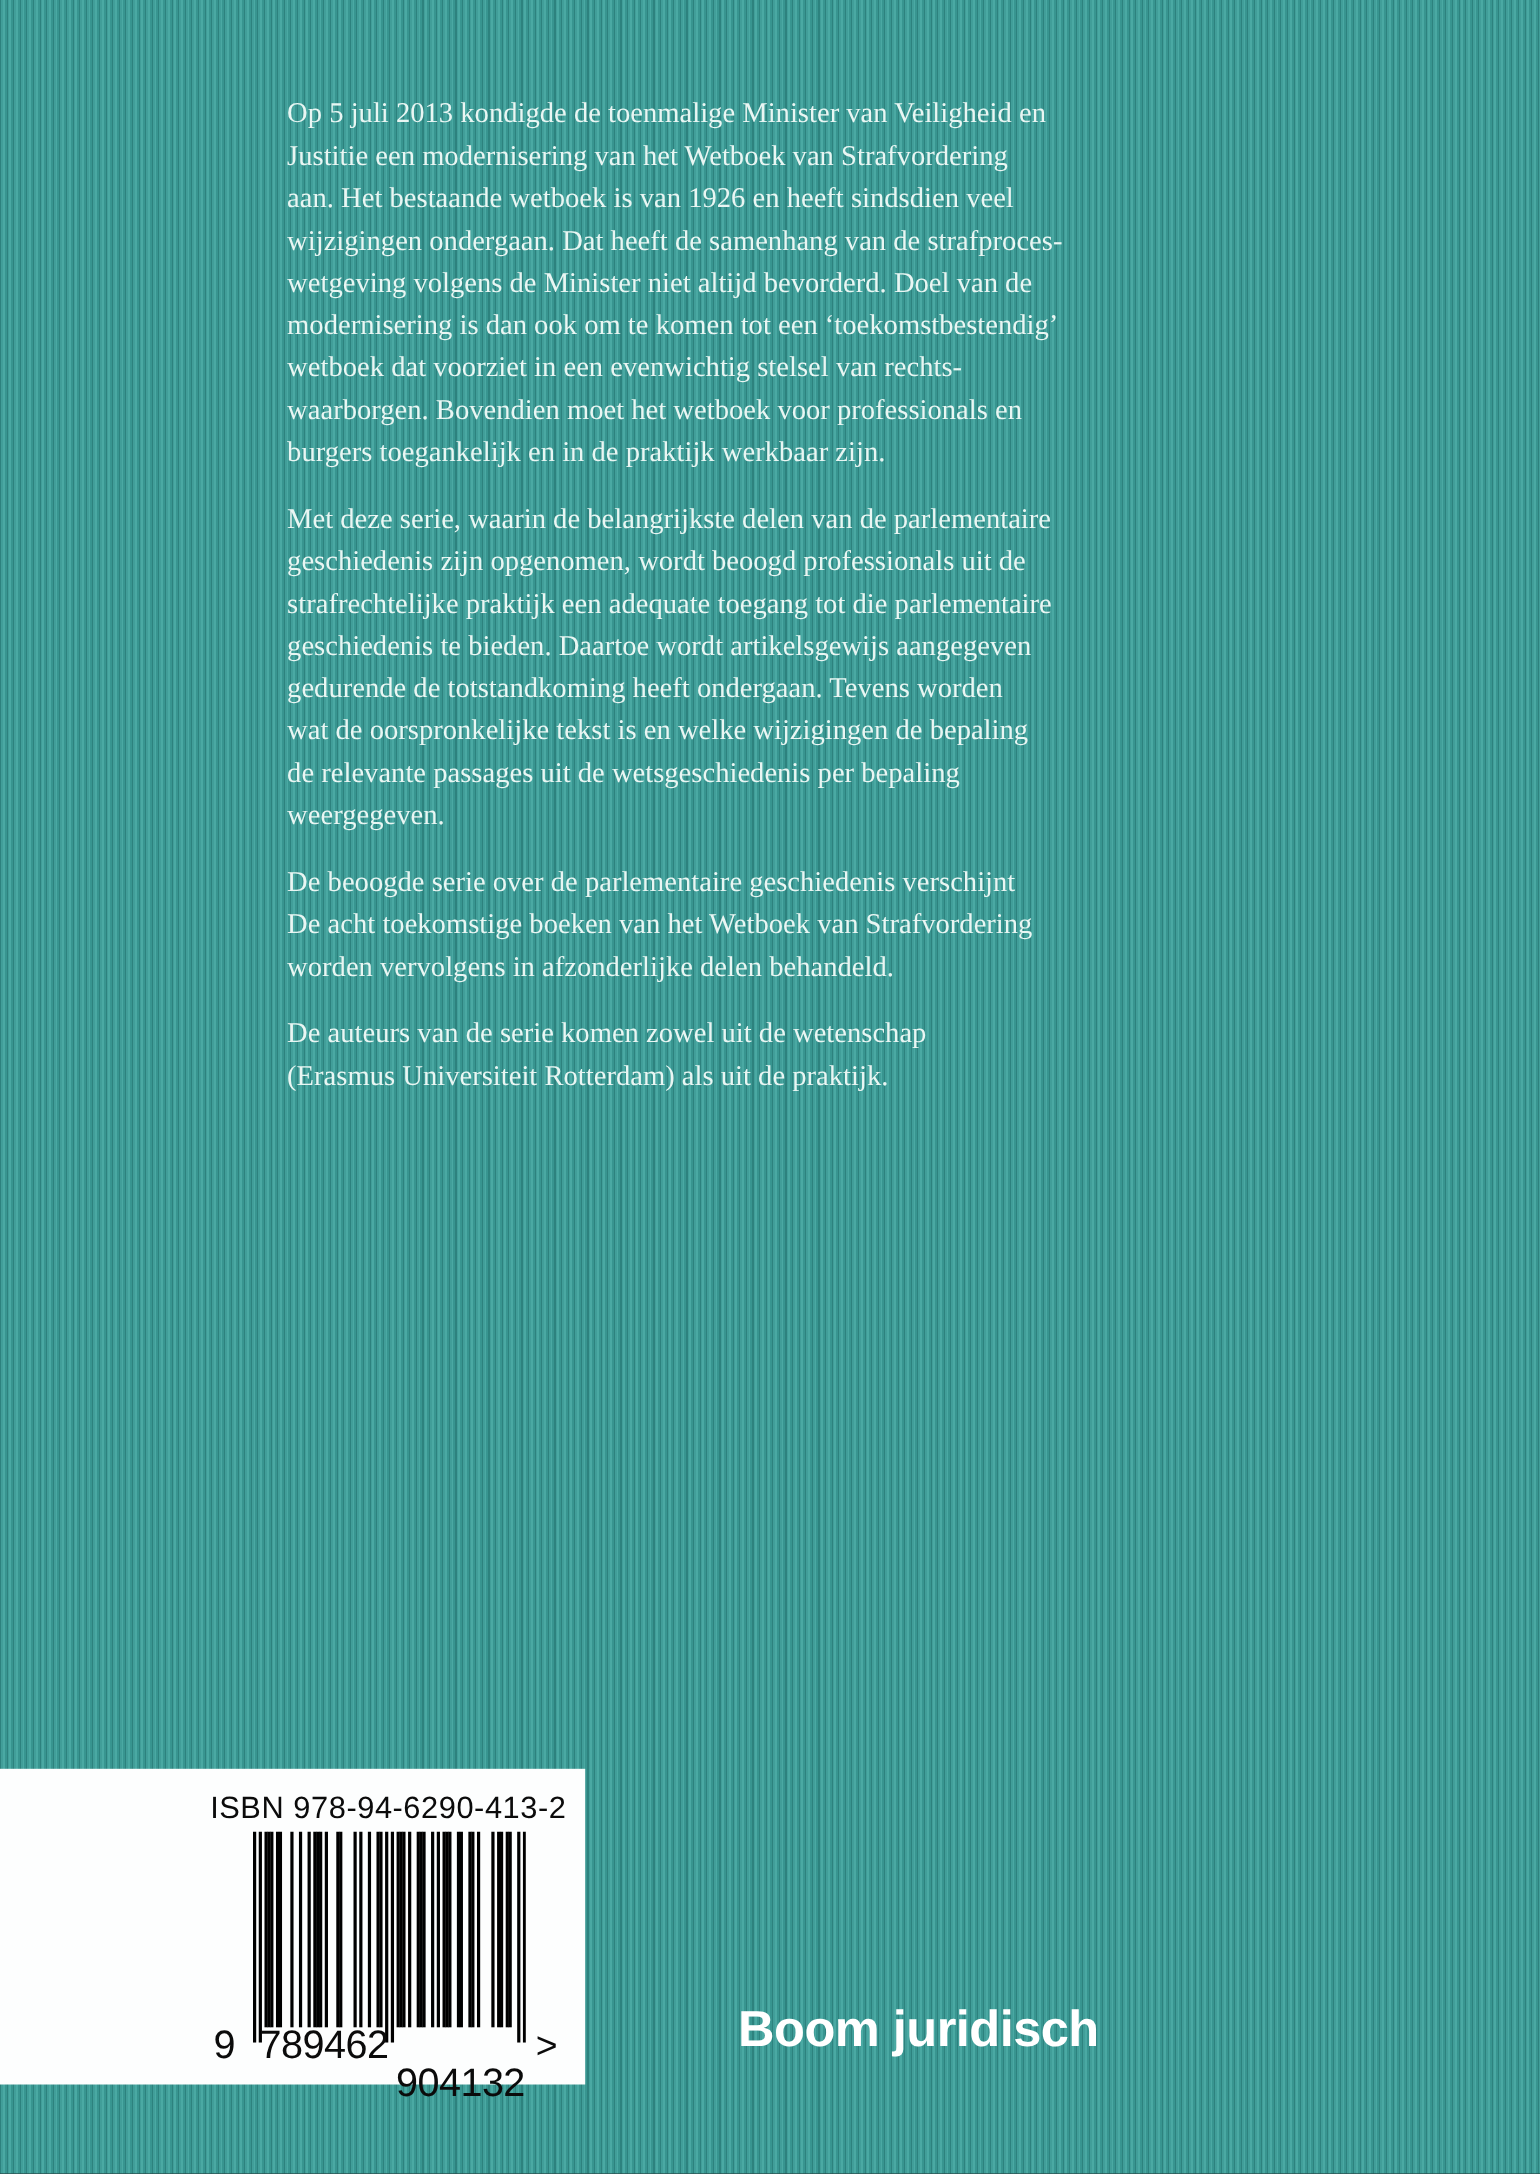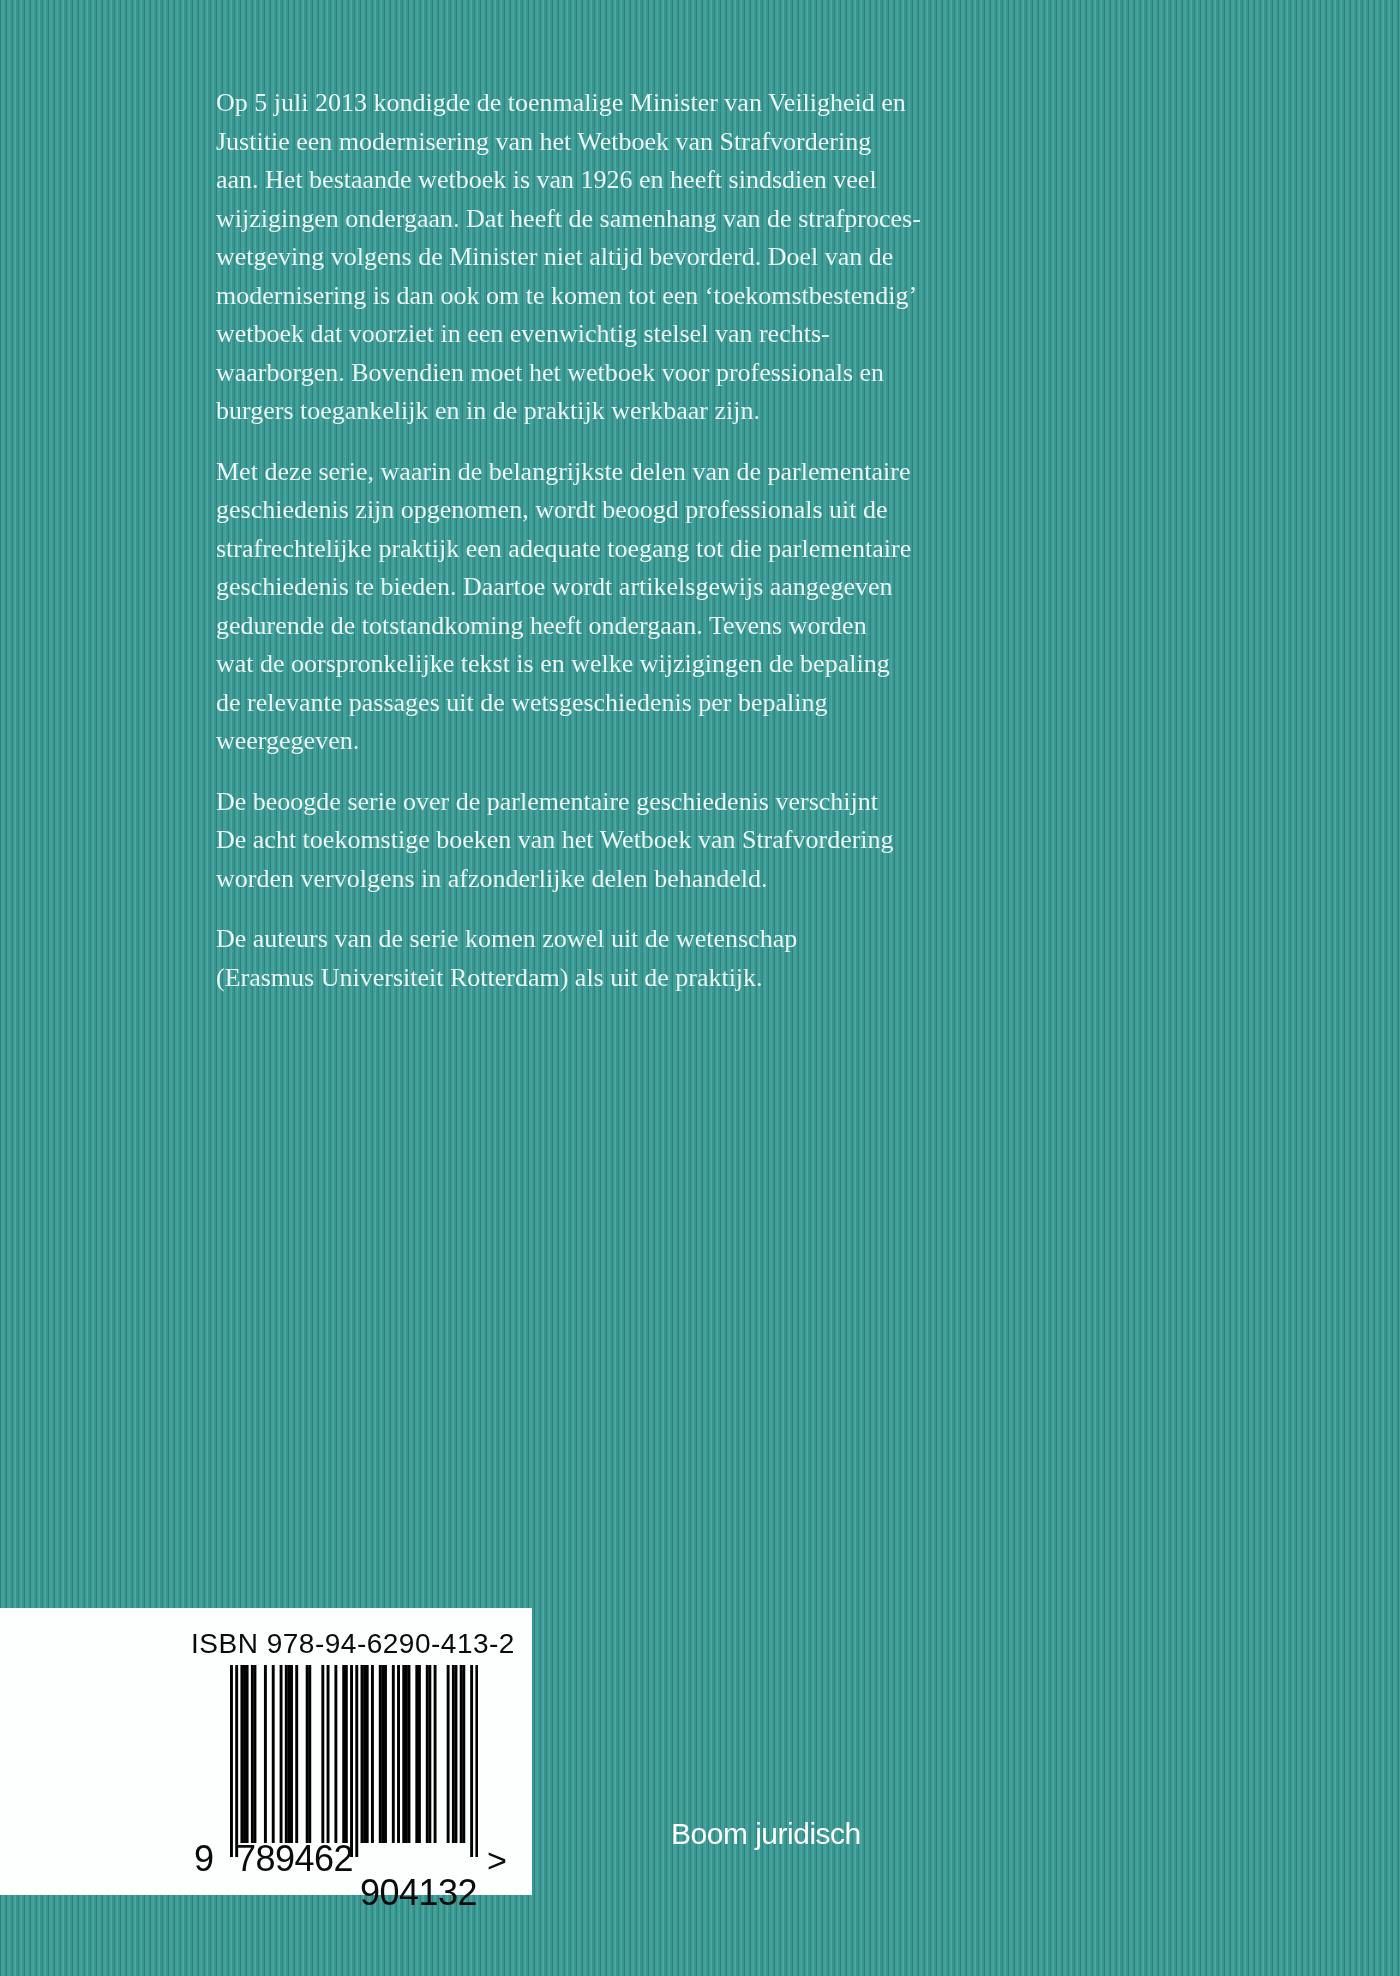--- a/index.html
+++ b/index.html
@@ -18,21 +18,21 @@
   .blurb {
     position: absolute;
     left: 216px;
     top: 84px;
     color: #e9f6f3;
     font-family: "Liberation Serif", "DejaVu Serif", serif;
     font-size: 26px;
     line-height: 38.5px;
   }
   .para { margin: 0 0 22px 0; }
-  .line { white-space: pre; }
+  .line { white-space: pre; padding-left: 45px; }
   .isbn-box {
     position: absolute;
     left: 0;
     top: 1608px;
     width: 532px;
     height: 287px;
     background: #fdfefe;
   }
   .isbn-label {
     position: absolute;
@@ -65,22 +65,22 @@
   .bc-lead   { left: 194px; }
   .bc-group1 { left: 236px; letter-spacing: -0.5px; }
   .bc-group2 { left: 360px; letter-spacing: -0.5px; margin-top: 34px; }
   .bc-arrow  { left: 487px; font-size: 34px; top: 235px; }
   .publisher {
     position: absolute;
     left: 671px;
     top: 1817px;
     color: #ffffff;
     font-family: "Liberation Sans", sans-serif;
-    font-weight: normal;
-    font-size: 30px;
+    font-weight: bold;
+    font-size: 46px;
     letter-spacing: -0.5px;
     white-space: nowrap;
   }
 </style>
 </head>
 <body>
 
 <div class="cover">
 
   <div class="blurb">

